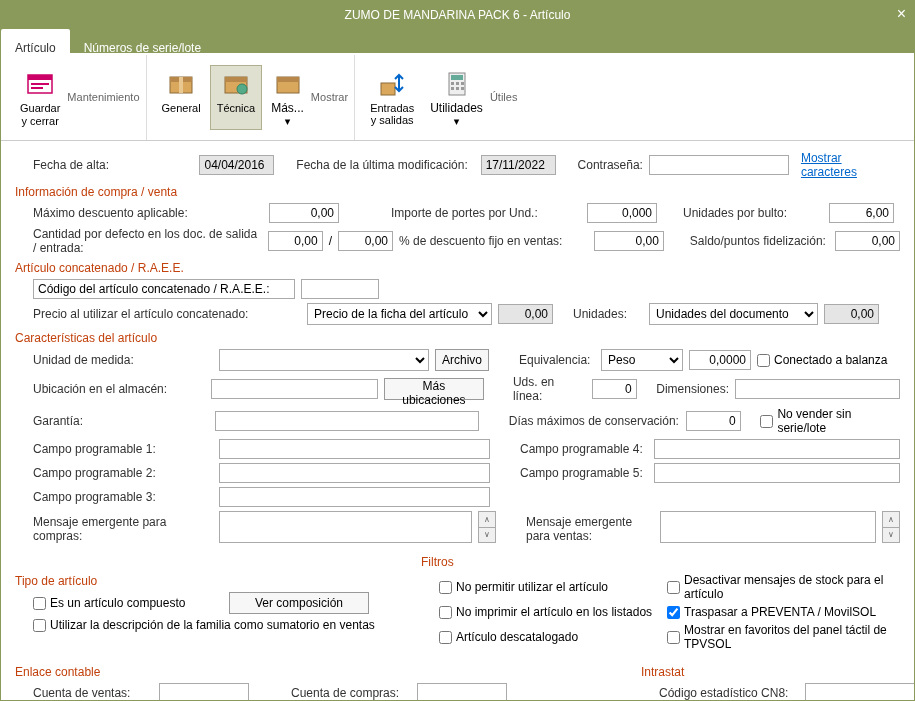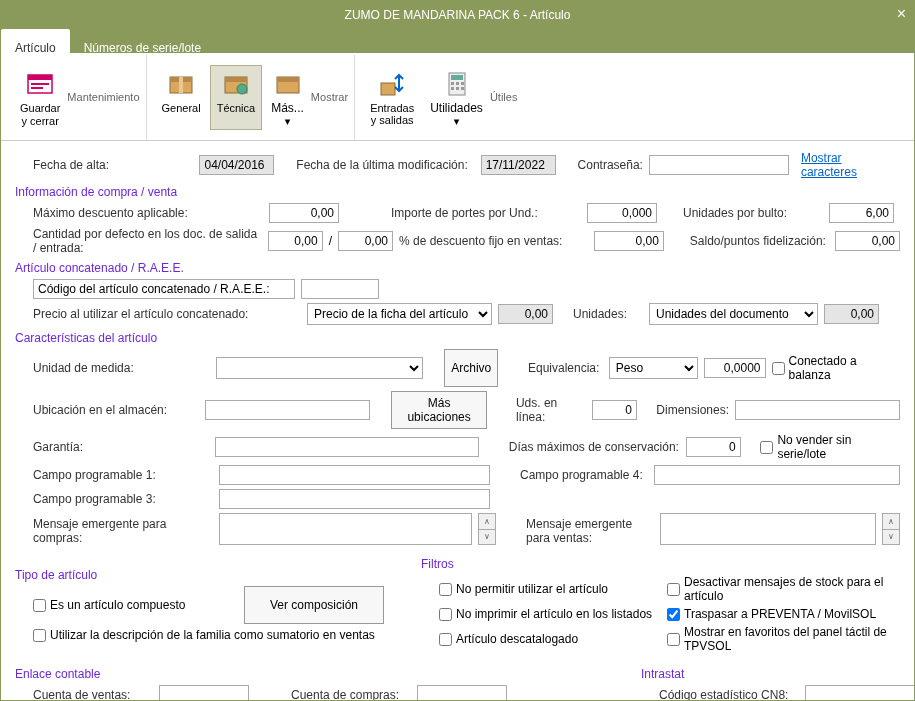--- a/index.html
+++ b/index.html
@@ -14,26 +14,26 @@
 .ribbon-group:last-child { border-right: none; }
 .ribbon-items { display: flex; gap: 2px; flex: 1; }
 .ribbon-btn { display: flex; flex-direction: column; align-items: center; padding: 2px 6px; cursor: pointer; border: 1px solid transparent; }
 .ribbon-btn.active { background: #e0e0d0; border: 1px solid #b0b090; }
 .ribbon-icon { width: 32px; height: 32px; display: flex; align-items: center; justify-content: center; }
 .ribbon-label { font-size: 11px; text-align: center; line-height: 1.1; margin-top: 2px; }
 .ribbon-group-label { font-size: 11px; color: #666; padding-bottom: 2px; }
 .content { padding: 10px 14px; }
 .row { display: flex; align-items: center; margin-bottom: 4px; gap: 6px; }
 .label { color: #333; }
-.section-head { font-weight: normal; color: #6d28d9; margin: 6px 0 4px 0; }
+.section-head { font-weight: normal; color: #c2410c; margin: 6px 0 4px 0; }
 input[type=text] { border: 1px solid #aaa; height: 20px; padding: 1px 4px; font-size: 12px; }
 input.num { text-align: right; }
 input.ro { background: #e5e5e5; }
 select { border: 1px solid #aaa; height: 22px; font-size: 12px; background: #fff; padding: 1px 2px; }
-button.small { border: 1px solid #999; background: #f7f7f7; height: 38px; padding: 0 6px; cursor: pointer; font-size: 12px; margin-left: 15px; }
+button.small { border: 1px solid #999; background: #f7f7f7; height: 22px; padding: 0 6px; cursor: pointer; font-size: 12px; }
 .link { color: #0066cc; text-decoration: underline; cursor: pointer; }
 .chk { display: flex; align-items: center; gap: 4px; }
 .chk input { width: 13px; height: 13px; }
 textarea { border: 1px solid #aaa; resize: none; font-size: 12px; }
 .indent { padding-left: 18px; }
 .spinner { display:flex; flex-direction:column; border:1px solid #aaa; width:18px; height:32px;}
 .spinner span{flex:1;display:flex;align-items:center;justify-content:center;font-size:8px;color:#666;cursor:pointer;background:#f0f0f0;}
 .spinner span:first-child{border-bottom:1px solid #aaa;}
 </style>
 </head>
@@ -191,21 +191,21 @@
   </div>
 
   <div class="section-head">Características del artículo</div>
 
   <div class="row indent">
     <span class="label" style="width:180px">Unidad de medida:</span>
     <select style="width:210px"><option></option></select>
     <button class="small">Archivo</button>
     <span style="width:18px"></span>
     <span class="label" style="width:76px">Equivalencia:</span>
-    <select style="width:90px"><option>Peso</option></select>
+    <select style="width:82px"><option>Peso</option></select>
     <input type="text" class="num" style="width: 62px;" value="0,0000">
     <label class="chk">
         <input type="checkbox" style=""> 
         <span>Conectado a balanza</span>
       </label>
   </div>
 
   <div class="row indent">
     <span class="label" style="width:180px">Ubicación en el almacén:</span>
     <input type="text" style="width: 174px;">
@@ -232,20 +232,27 @@
   </div>
 
   <div class="row indent">
     <span class="label" style="width:180px">Campo programable 1:</span>
     <input type="text" style="width: 271px;">
     <span style="width:18px"></span>
     <span class="label" style="width:128px">Campo programable 4:</span>
     <input type="text" style="flex: 1 1 0%;">
   </div>
 
+  <div class="row indent">
+    <span class="label" style="width:180px">Campo programable 2:</span>
+    <input type="text" style="width: 271px;">
+    <span style="width:18px"></span>
+    <span class="label" style="width:128px">Campo programable 5:</span>
+    <input type="text" style="flex: 1 1 0%;">
+  </div>
 
   <div class="row indent">
     <span class="label" style="width:180px">Campo programable 3:</span>
     <input type="text" style="width: 271px;">
   </div>
 
   <div class="row indent" style="align-items:flex-end">
     <span class="label" style="width:180px">Mensaje emergente para compras:</span>
     <textarea style="width: 253px; height: 32px;"></textarea>
     <div class="spinner">

